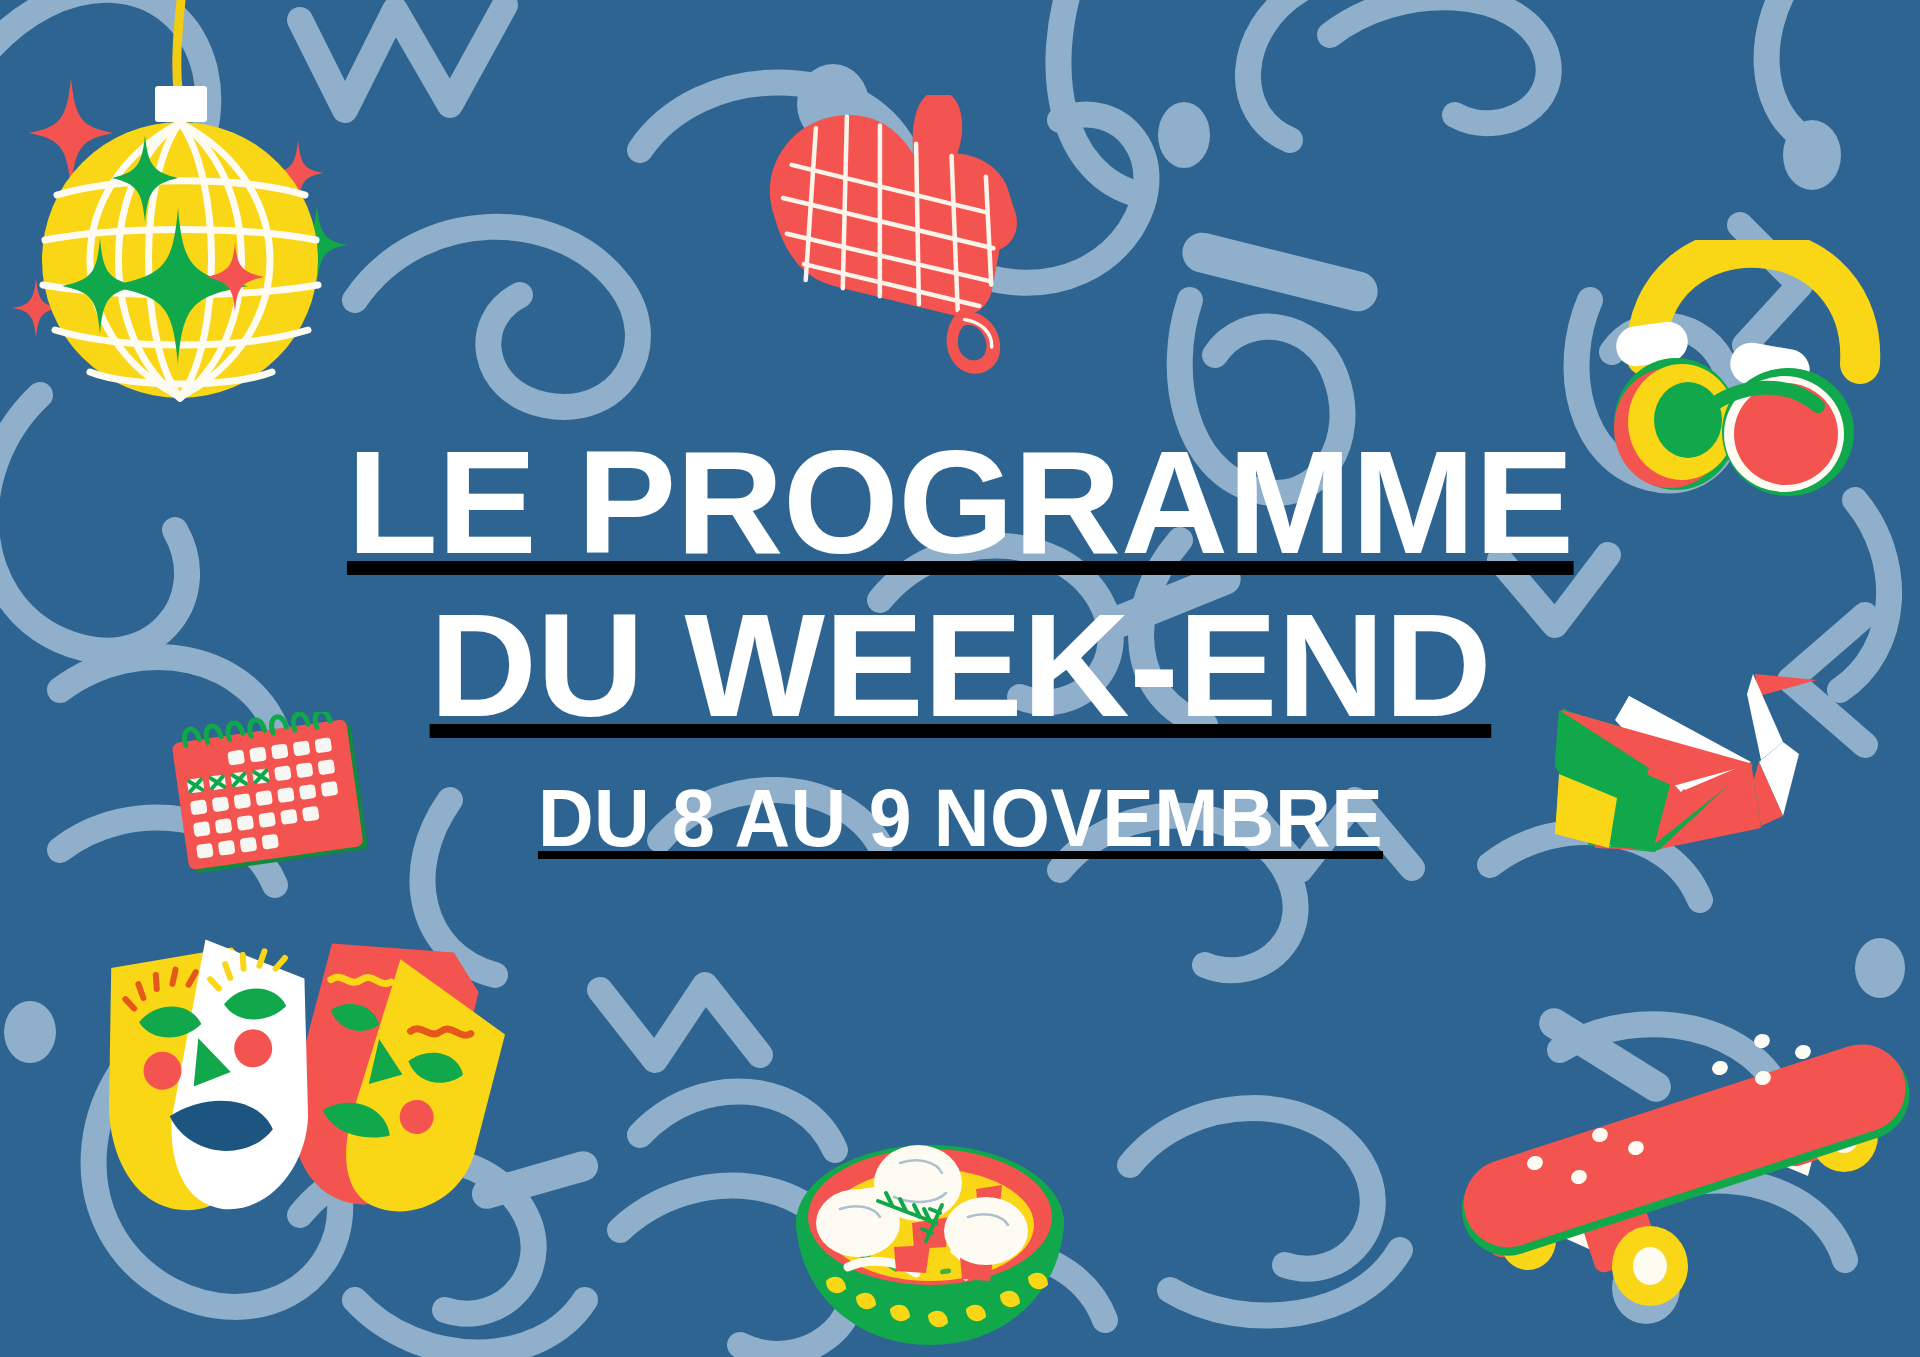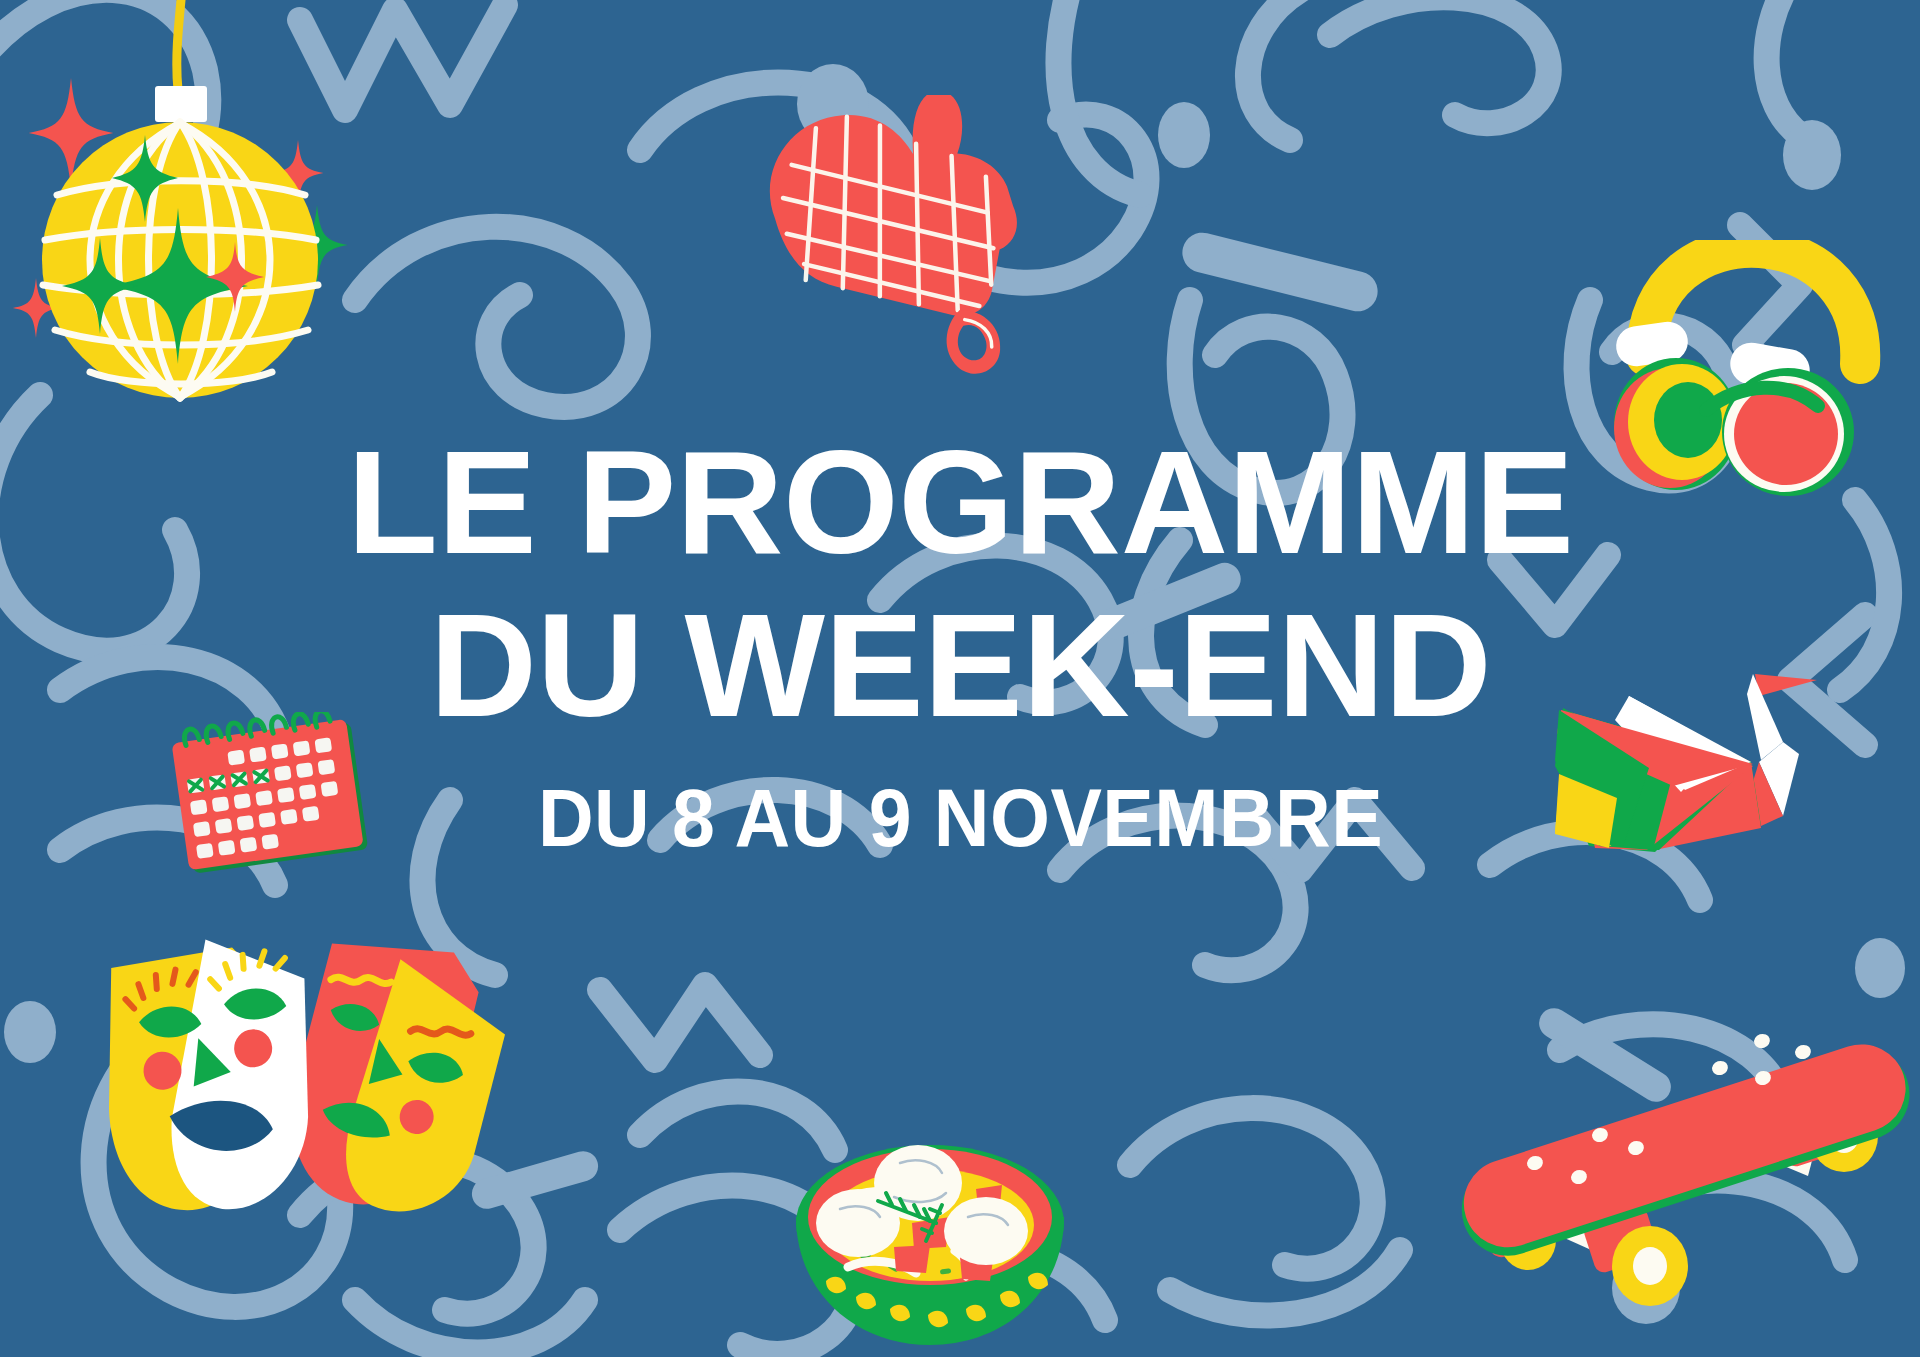--- a/index.html
+++ b/index.html
@@ -29,20 +29,21 @@
   
   #text-block {
     position: absolute;
     left: 0; right: 0;
     top: 0; bottom: 0;
     display: flex;
     flex-direction: column;
     align-items: center;
     justify-content: flex-start;
     pointer-events: none;
+    text-decoration: underline;
   }
   .title-line {
     color: #ffffff;
     font-weight: 700;
     text-transform: uppercase;
     white-space: nowrap;
     line-height: 0.95;
     letter-spacing: -0.5px;
     pointer-events: auto;
   }

